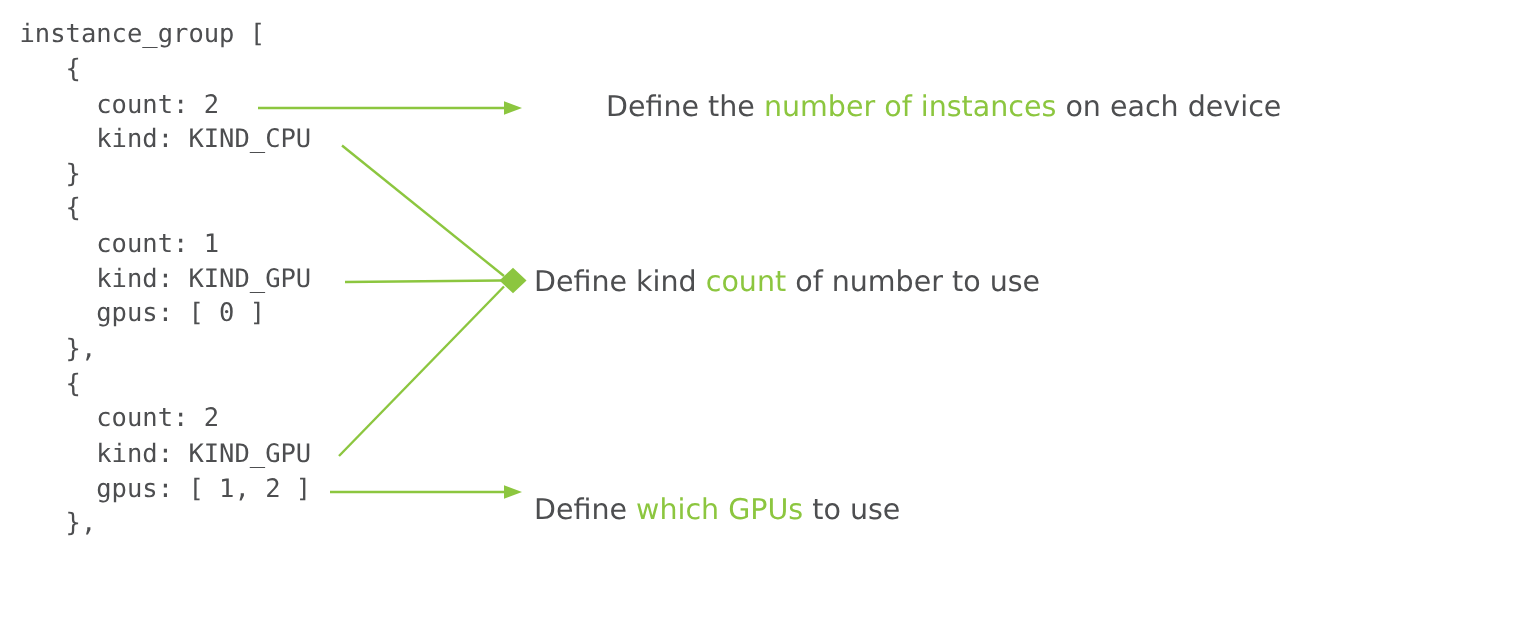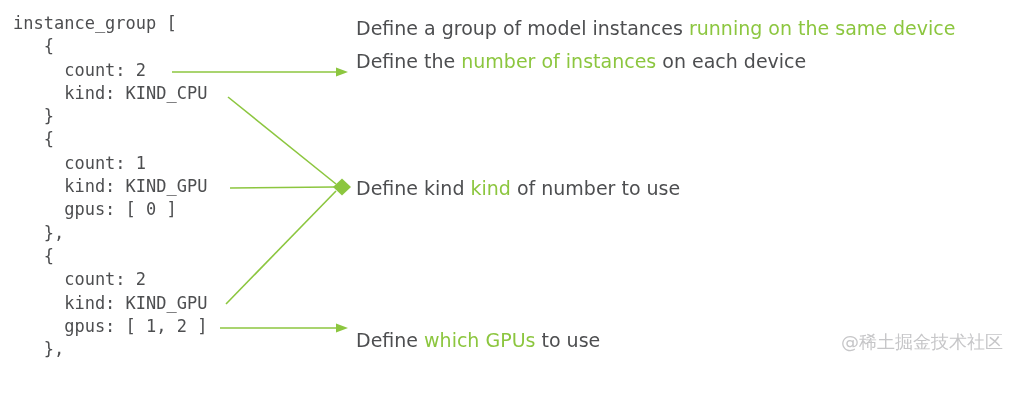--- a/index.html
+++ b/index.html
@@ -44,21 +44,21 @@
     position: absolute;
     left: 356px;
     font-family: "DejaVu Sans", "Liberation Sans", sans-serif;
     font-size: 19px;
     line-height: 26px;
     color: var(--text);
     white-space: pre;
   }
   .annotation .hl { color: var(--green); }
   .ann-1 { top: 15px; }
-  .ann-2 { top: 48px; }
+  .ann-2 { top: 58px; margin-left: 48px; }
   .ann-3 { top: 175px; }
   .ann-4 { top: 327px; }
   .watermark {
     position: absolute;
     right: 8px;
     bottom: 6px;
     font-size: 18px;
     color: var(--watermark);
     font-family: "DejaVu Sans", sans-serif;
   }
@@ -95,23 +95,21 @@
 
     <line class="connector" x1="230" y1="188" x2="334" y2="187"></line>
 
     <line class="connector" x1="226" y1="304" x2="336" y2="191"></line>
     <polygon class="diamond" points="333,187 342,178.5 351,187 342,195.5"></polygon>
 
     <line class="connector" x1="220" y1="328" x2="337" y2="328"></line>
     <polygon class="arrowhead" points="336,323.5 348,328 336,332.5"></polygon>
   </svg>
 
-  <div class="annotation ann-1"><span>Define a group of model instances </span><span class="hl">running on the same device</span><span></span></div>
 
   <div class="annotation ann-2"><span>Define the </span><span class="hl">number of instances</span><span> on each device</span></div>
 
-  <div class="annotation ann-3"><span>Define kind </span><span class="hl">kind</span><span> of number to use</span></div>
+  <div class="annotation ann-3"><span>Define kind </span><span class="hl">count</span><span> of number to use</span></div>
 
   <div class="annotation ann-4"><span>Define </span><span class="hl">which GPUs</span><span> to use</span></div>
 
-  <div class="watermark">@稀土掘金技术社区</div>
 
 </div>
 
 </body></html>

